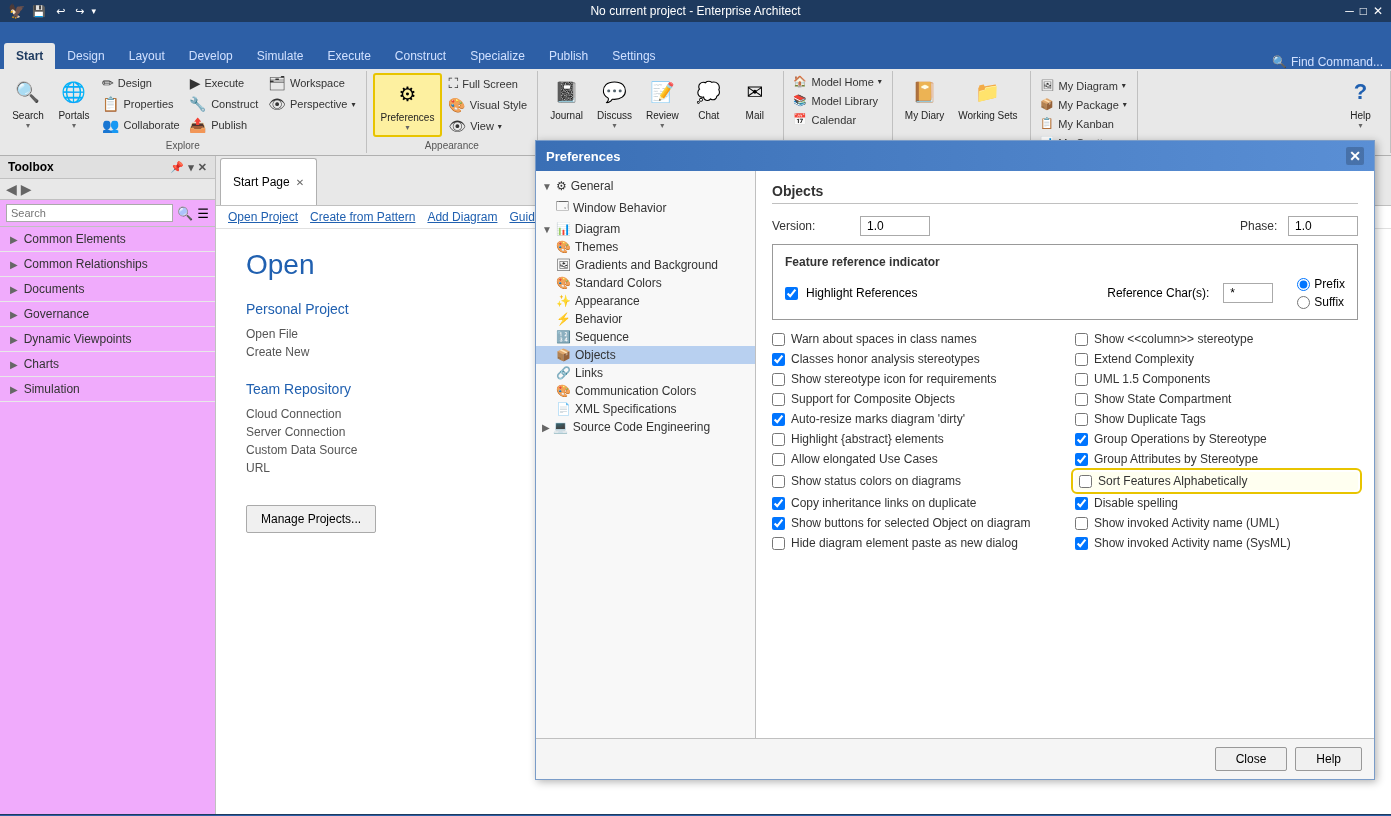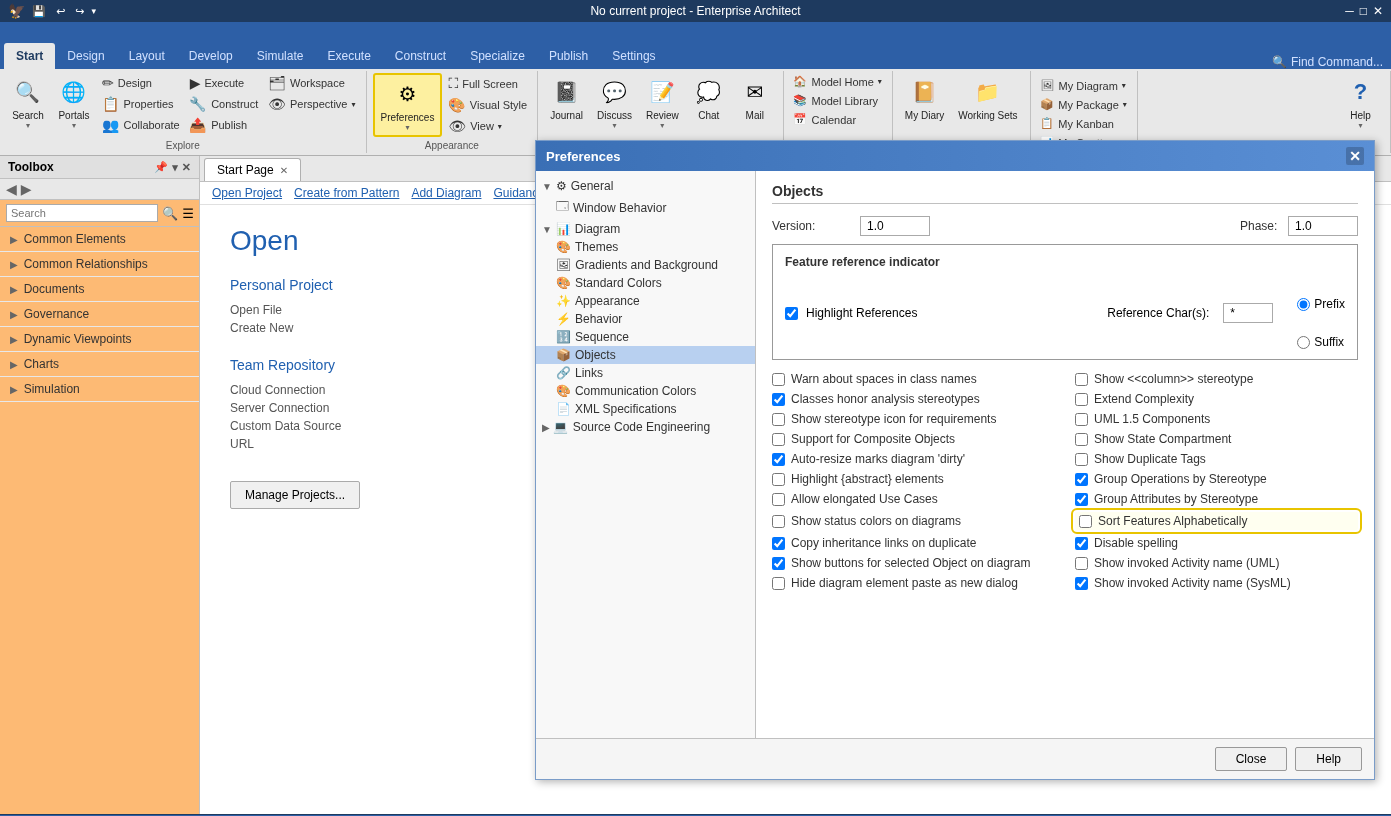--- a/index.html
+++ b/index.html
@@ -105,22 +105,22 @@
     .ribbon-btn-small .icon-s { font-size: 14px; }
 
     
     .main-area {
       display: flex;
       height: calc(816px - 22px - 30px - 84px - 22px);
     }
 
     
     .toolbox-panel {
-      width: 200px;
-      background: #fdba74;
+      width: 216px;
+      background: #f0abfc;
       border-right: 1px solid #c0c0c0;
       display: flex;
       flex-direction: column;
       min-height: 0;
     }
     .toolbox-header {
       display: flex;
       align-items: center;
       padding: 4px 8px;
       background: #e0e0e0;
@@ -168,21 +168,21 @@
 
     
     .tab-bar {
       display: flex;
       align-items: flex-end;
       background: #e8e8e8;
       border-bottom: 1px solid #c0c0c0;
       padding: 2px 4px 0;
     }
     .tab {
-      padding: 4px 12px;
+      padding: 16px 12px;
       background: #d0d0d0;
       border: 1px solid #b0b0b0;
       border-bottom: none;
       cursor: pointer;
       font-size: 12px;
       border-radius: 3px 3px 0 0;
       display: flex;
       align-items: center;
       gap: 6px;
     }
@@ -337,21 +337,21 @@
       font-weight: bold;
       margin-bottom: 8px;
       color: #333;
     }
     .feature-ref-row {
       display: flex;
       align-items: center;
       gap: 8px;
     }
     .radio-group { display: flex; flex-direction: column; gap: 4px; margin-left: 16px; }
-    .radio-item { display: flex; align-items: flex-end; gap: 4px; font-size: 12px; margin-top: 20px; }
+    .radio-item { display: flex; align-items: flex-end; gap: 4px; font-size: 12px; }
 
     
     .checkboxes-grid {
       display: grid;
       grid-template-columns: 1fr 1fr;
       gap: 6px 20px;
     }
     .checkbox-item {
       display: flex;
       align-items: center;

